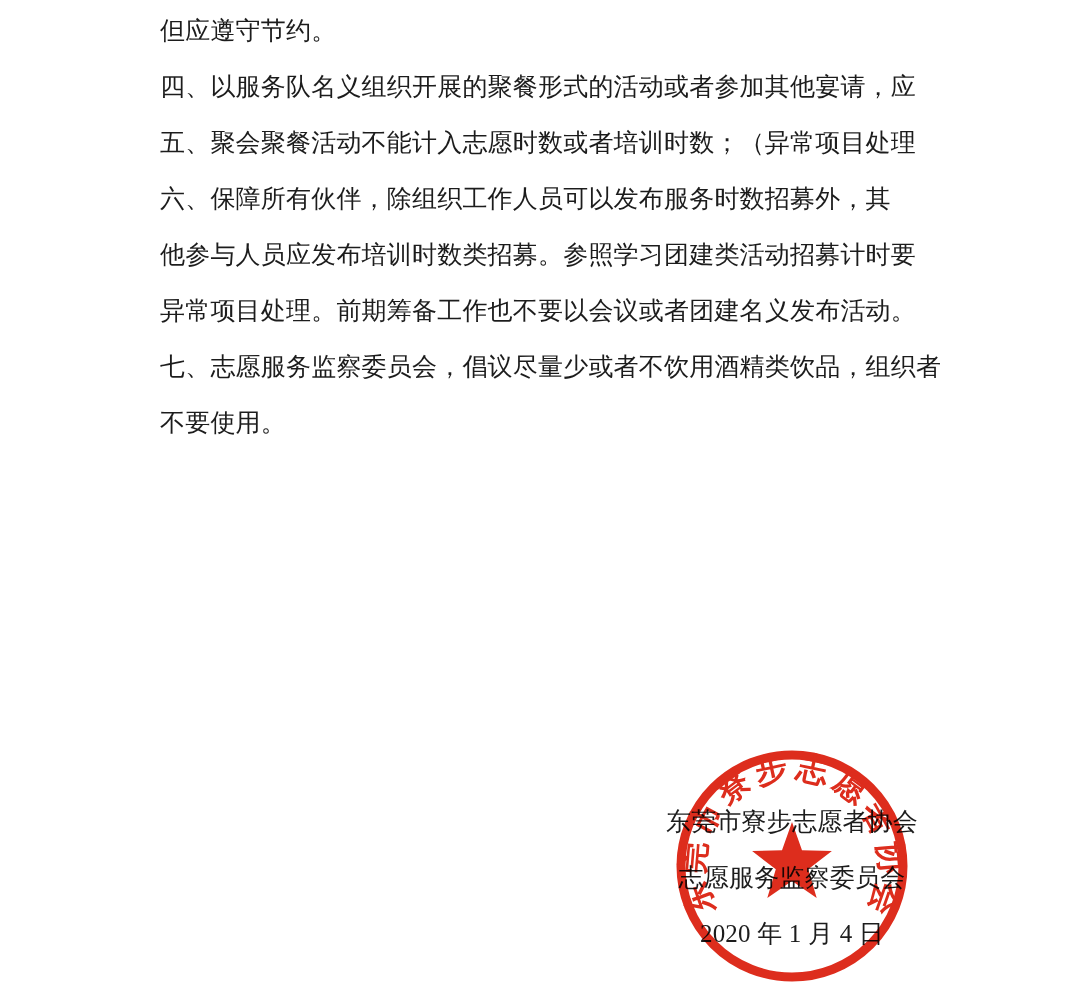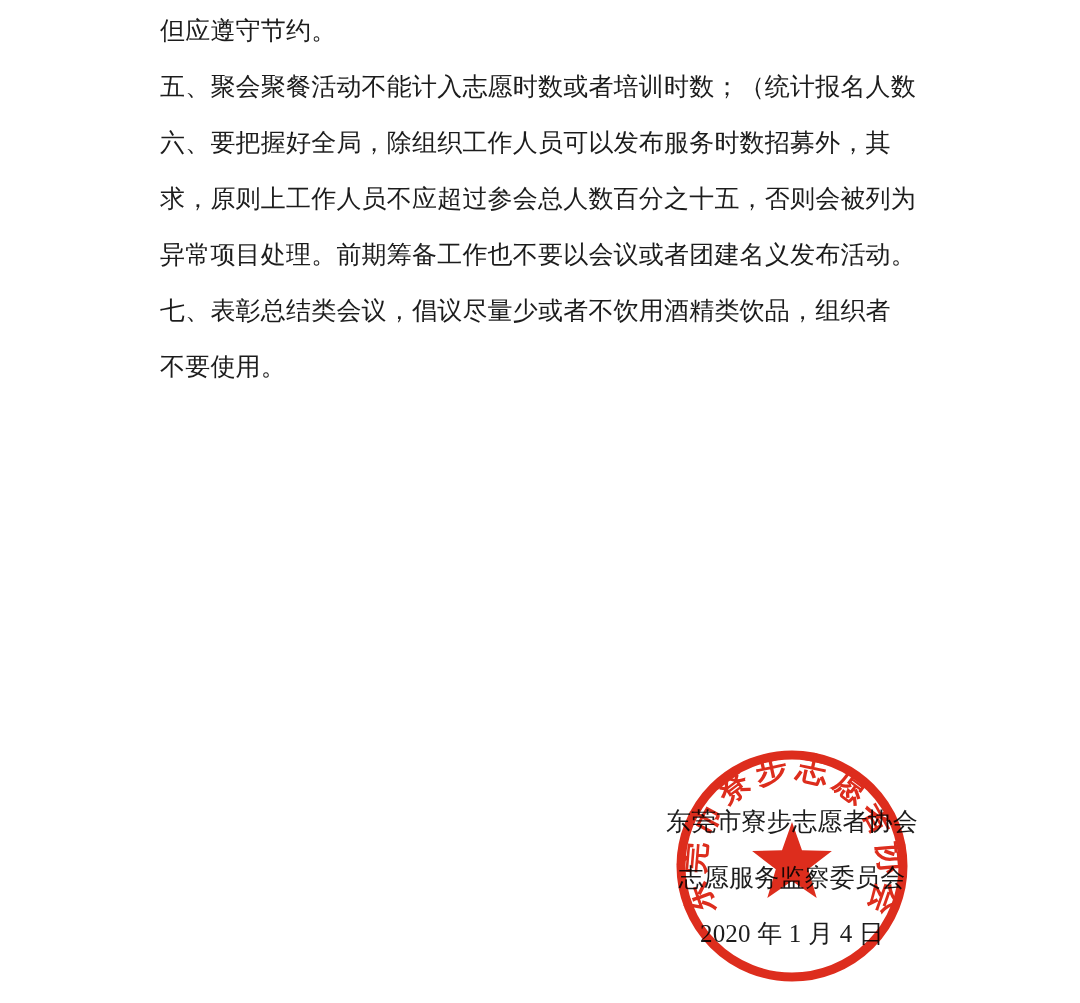--- a/index.html
+++ b/index.html
@@ -57,25 +57,26 @@
     font-weight: bold;
   }
 </style>
 </head>
 <body>
 
 <div class="page">
 
   <div class="content">
     <div class="doc-line">但应遵守节约。</div>
-    <div class="doc-line">五、聚会聚餐活动不能计入志愿时数或者培训时数；（统计报名人数</div>
-    <div class="doc-line">六、要把握好全局，除组织工作人员可以发布服务时数招募外，其</div>
-    <div class="doc-line">求，原则上工作人员不应超过参会总人数百分之十五，否则会被列为</div>
+    <div class="doc-line">四、以服务队名义组织开展的聚餐形式的活动或者参加其他宴请，应</div>
+    <div class="doc-line">五、聚会聚餐活动不能计入志愿时数或者培训时数；（异常项目处理</div>
+    <div class="doc-line">六、保障所有伙伴，除组织工作人员可以发布服务时数招募外，其</div>
+    <div class="doc-line">他参与人员应发布培训时数类招募。参照学习团建类活动招募计时要</div>
     <div class="doc-line">异常项目处理。前期筹备工作也不要以会议或者团建名义发布活动。</div>
-    <div class="doc-line">七、表彰总结类会议，倡议尽量少或者不饮用酒精类饮品，组织者</div>
+    <div class="doc-line">七、志愿服务监察委员会，倡议尽量少或者不饮用酒精类饮品，组织者</div>
     <div class="doc-line">不要使用。</div>
   </div>
 
   <div class="signature">
     <div class="sig-line">东莞市寮步志愿者协会</div>
     <div class="sig-line">志愿服务监察委员会</div>
     <div class="sig-line">2020 年 1 月 4 日</div>
   </div>
 
   <svg class="seal" viewBox="-120 -120 240 240" xmlns="http://www.w3.org/2000/svg">

